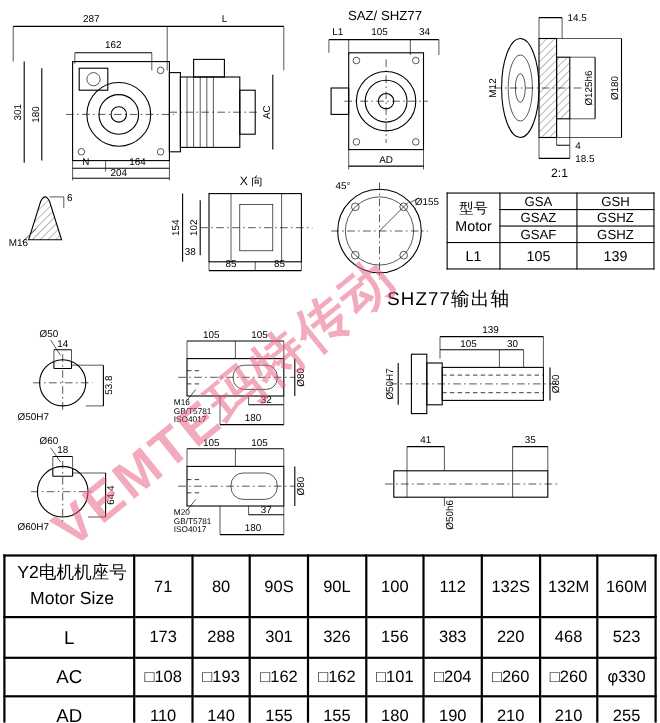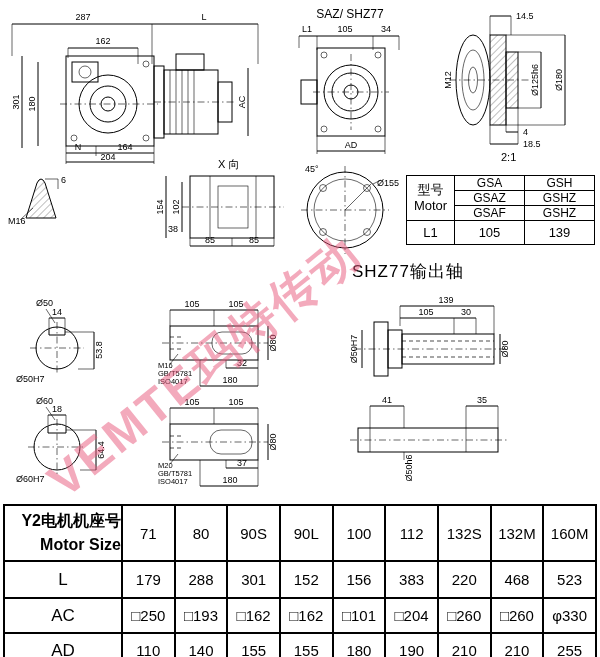--- a/index.html
+++ b/index.html
@@ -30,21 +30,21 @@
   .size-table td.m { width:70px; height:15px; }
   .size-table td.c-head { width:48px; font-size:13px; line-height:1.25; }
   .size-table tr.l1 td { height:24px; font-size:13px; }
 
   .motor-table { position:absolute; left:3px; top:504px; width:594px; table-layout:fixed; z-index:4; background:#fff; }
   .motor-table td { border:2px solid #000; text-align:center; font-size:15px; padding:0; }
   .motor-table tr.hdr { height:56px; }
   .motor-table tr.row-l { height:37px; }
   .motor-table tr.row-ac { height:35px; }
   .motor-table tr.row-ad { height:35px; }
-  .motor-table td.mt-head { text-align:right; padding-left:5px; font-size:16px; font-weight:bold; line-height:1.5; }
+  .motor-table td.mt-head { text-align:center; padding-left:5px; font-size:16px; font-weight:normal; line-height:1.5; }
   .motor-table td.mt-label { font-size:17px; }
 </style>
 </head>
 <body>
 
 <div class="page">
 
   <svg width="0" height="0" style="position:absolute">
     <defs>
       <pattern id="hatch" width="5" height="5" patternUnits="userSpaceOnUse" patternTransform="rotate(45)">
@@ -447,33 +447,33 @@
         <td>90S</td>
         <td>90L</td>
         <td>100</td>
         <td>112</td>
         <td>132S</td>
         <td>132M</td>
         <td>160M</td>
       </tr>
       <tr class="row-l">
         <td class="mt-label">L</td>
-        <td>179</td>
+        <td>173</td>
         <td>288</td>
         <td>301</td>
-        <td>152</td>
+        <td>326</td>
         <td>156</td>
         <td>383</td>
         <td>220</td>
         <td>468</td>
         <td>523</td>
       </tr>
       <tr class="row-ac">
         <td class="mt-label">AC</td>
-        <td>□250</td>
+        <td>□108</td>
         <td>□193</td>
         <td>□162</td>
         <td>□162</td>
         <td>□101</td>
         <td>□204</td>
         <td>□260</td>
         <td>□260</td>
         <td>φ330</td>
       </tr>
       <tr class="row-ad">

